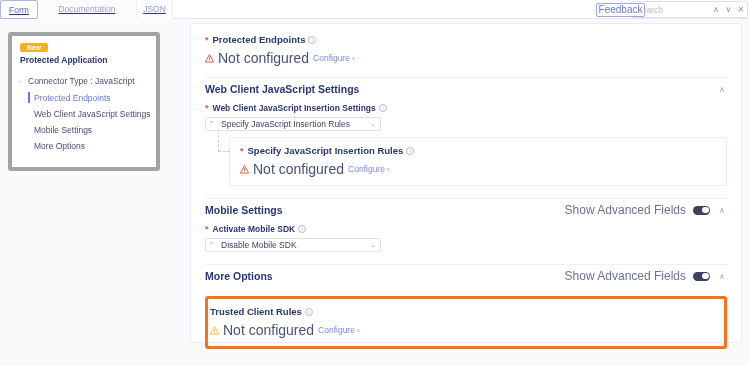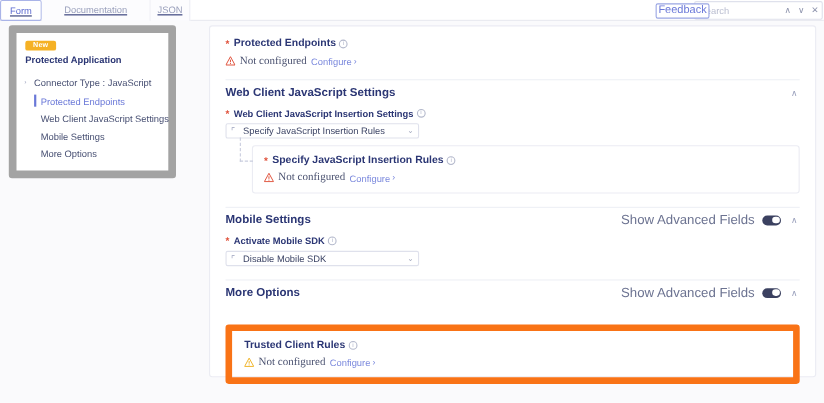--- a/index.html
+++ b/index.html
@@ -55,22 +55,22 @@
   
   .feedback {
     position: absolute; top: 3px; left: 596px; width: 49px; height: 14px;
     background: #ffffff; border: 1px solid #9aa6e4; border-radius: 2px;
     color: #6a78d8; font-size: 10px; line-height: 12px; text-align: center;
     cursor: pointer; z-index: 5;
   }
 
   
   .sidebar {
-    position: absolute; top: 23px; left: 8px; width: 152px; height: 139px;
-    background: #ffffff; border: 7px solid #a3a3a3; border-radius: 3px;
+    position: absolute; top: 32px; left: 8px; width: 152px; height: 139px;
+    background: #ffffff; border: 4px solid #a3a3a3; border-radius: 3px;
   }
   .badge-new {
     position: absolute; top: 7px; left: 8px;
     background: #f5b125; color: #ffffff;
     font-size: 6.5px; font-weight: bold;
     padding: 1px 7px; border-radius: 2px;
     letter-spacing: .2px;
   }
   .app-title {
     position: absolute; top: 19px; left: 8px;
@@ -113,21 +113,21 @@
   .info-icon {
     display: inline-block; width: 8px; height: 8px; border-radius: 50%;
     border: 1px solid #b4b9cc; color: #b4b9cc;
     font-size: 6px; line-height: 7px; text-align: center; font-weight: normal;
   }
 
   .status-row {
     display: flex; align-items: center; gap: 4px; margin-top: 5px;
   }
   .warn-tri { width: 9px; height: 9px; display: block; }
-  .status-text { font-size: 10px; color: #4b5270; font-family: Liberation Serif, serif; }
+  .status-text { font-size: 14px; color: #4b5270; }
   .configure-link {
     font-size: 8.5px; color: #7b89dd; cursor: pointer;
     display: flex; align-items: center; gap: 2px;
   }
   .configure-link .ch { font-size: 8px; }
 
   .divider { height: 1px; background: #eef0f6; }
 
   .section-head {
     display: flex; align-items: center; height: 22px;
@@ -165,22 +165,22 @@
     padding: 7px 10px 8px 10px;
     position: relative;
   }
   .connector {
     position: absolute; left: -12px; top: -8px;
     width: 12px; height: 22px;
     border-left: 1px dashed #c9cdde;
     border-bottom: 1px dashed #c9cdde;
   }
   .sub-card {
-    border: 6px solid #f97316; border-radius: 3px;
-    padding: 7px 10px 8px 11px; margin-top: 18px;
+    border: 3px solid #f97316; border-radius: 3px;
+    padding: 7px 10px 8px 2px; margin-top: 9px;
   }
 </style>
 </head>
 <body>
 
 <div class="topbar">
   <div class="tabs">
     <div class="tab w1 active">Form</div>
     <div class="tab w2">Documentation</div>
     <div class="tab w3">JSON</div>

